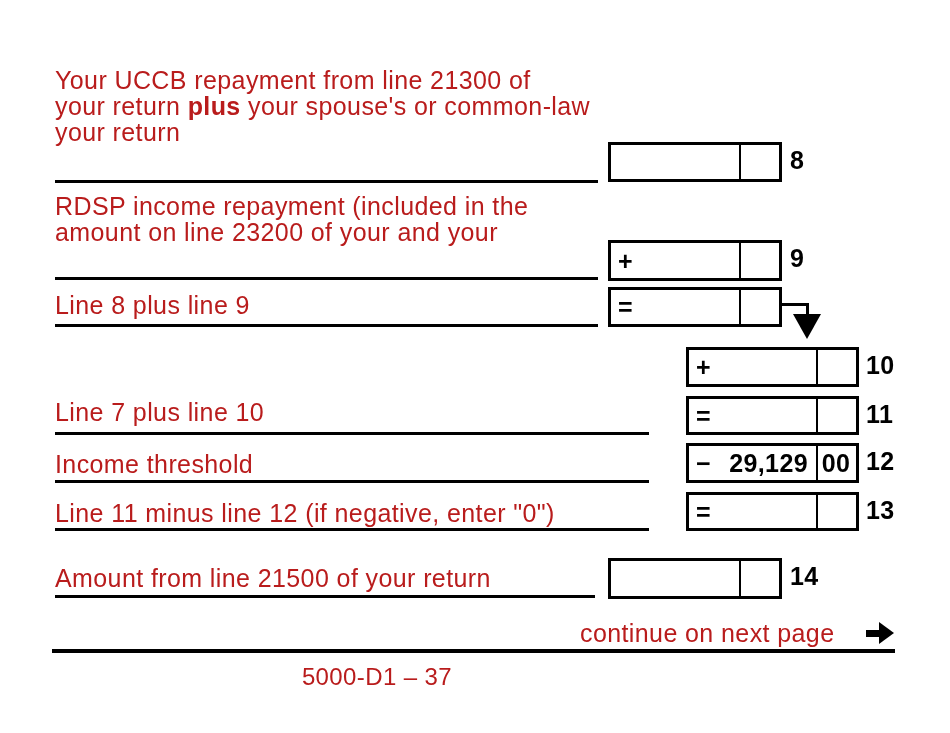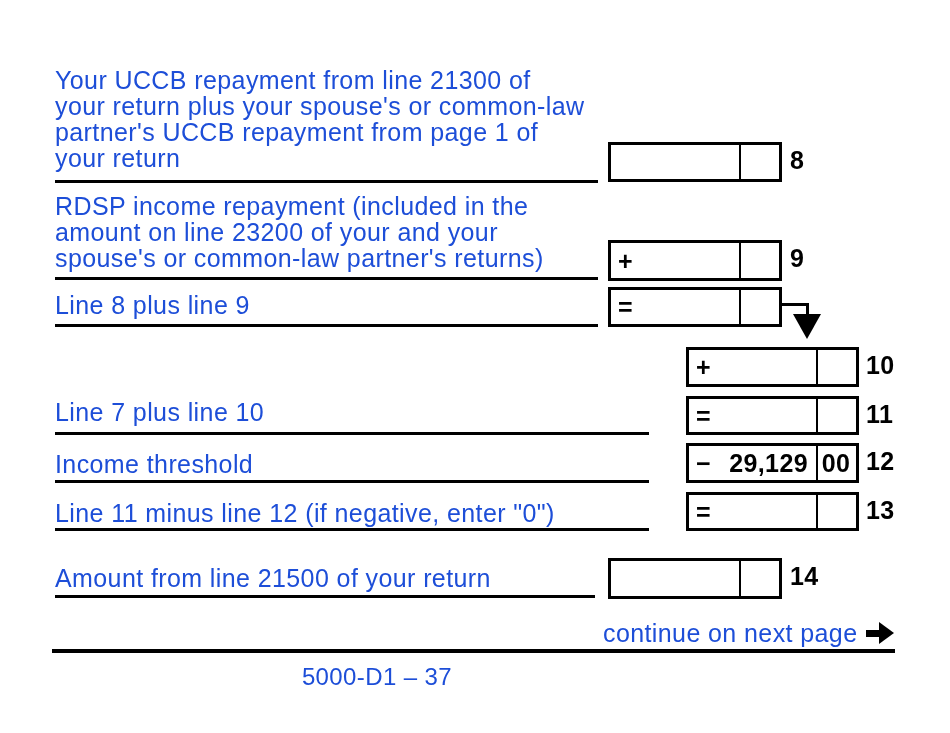--- a/index.html
+++ b/index.html
@@ -2,23 +2,23 @@
 <html><head>
 <meta charset="utf-8">
 <style>
   html, body { margin:0; padding:0; background:#fff; }
   .page {
     position:relative; width:950px; height:733px; background:#ffffff;
     font-family:"Liberation Sans", sans-serif; color:#000; overflow:hidden;
   }
   .txt {
     position:absolute; font-size:25px; line-height:26px; letter-spacing:0.4px;
-    white-space:nowrap; color:#1d4ed8;
+    white-space:nowrap; color:#b91c1c;
   }
-  .b { font-weight:normal; }
+  .b { font-weight:bold; }
   .rule { position:absolute; height:3px; background:#000; }
   .abox {
     position:absolute; border:3px solid #000; box-sizing:border-box; background:#fff;
   }
   .cdiv { position:absolute; top:0; bottom:0; width:2px; background:#000; }
   .op {
     position:absolute; left:7px; top:50%; transform:translateY(-50%);
     font-size:25px; font-weight:bold; letter-spacing:0.4px;
   }
   .amt {
@@ -44,33 +44,31 @@
   }
 </style>
 </head>
 <body>
 
 <div class="page">
 
   <div class="txt" style="left:55px; top:67px;">
     <div>Your UCCB repayment from line 21300 of</div>
     <div><span>your return </span><span class="b">plus</span><span> your spouse's or common-law</span></div>
-    <div>partner's UCCB repayment from page 1 of</div>
     <div>your return</div>
   </div>
   <div class="rule" style="left:55px; top:180px; width:543px;"></div>
   <div class="abox" style="left:608px; top:142px; width:174px; height:40px;">
     <span class="cdiv" style="left:128px;"></span>
   </div>
   <div class="lno" style="left:790px; top:147px;">8</div>
 
   <div class="txt" style="left:55px; top:193px;">
     <div>RDSP income repayment (included in the</div>
     <div>amount on line 23200 of your and your</div>
-    <div>spouse's or common-law partner's returns)</div>
   </div>
   <div class="rule" style="left:55px; top:277px; width:543px;"></div>
   <div class="abox" style="left:608px; top:240px; width:174px; height:41px;">
     <span class="op">+</span>
     <span class="cdiv" style="left:128px;"></span>
   </div>
   <div class="lno" style="left:790px; top:245px;">9</div>
 
   <div class="txt" style="left:55px; top:292px;">Line 8 plus line 9</div>
   <div class="rule" style="left:55px; top:324px; width:543px;"></div>
@@ -116,21 +114,21 @@
   </div>
   <div class="lno" style="left:866px; top:497px;">13</div>
 
   <div class="txt" style="left:55px; top:565px;">Amount from line 21500 of your return</div>
   <div class="rule" style="left:55px; top:595px; width:540px;"></div>
   <div class="abox" style="left:608px; top:558px; width:174px; height:41px;">
     <span class="cdiv" style="left:128px;"></span>
   </div>
   <div class="lno" style="left:790px; top:563px;">14</div>
 
-  <div class="txt" style="left:603px; top:620px;text-align:center;">continue on next page</div>
+  <div class="txt" style="left:580px; top:620px;text-align:center;">continue on next page</div>
   <div>
     <span class="carrow-shaft"></span>
     <span class="carrow-head"></span>
   </div>
 
   <div class="rule" style="left:52px; top:649px; width:843px; height:4px;"></div>
 
   <div class="txt" style="left:0px; top:664px; width:754px; text-align:center; font-size:24px; letter-spacing:0.4px;">5000-D1 – 37</div>
 
 </div>

